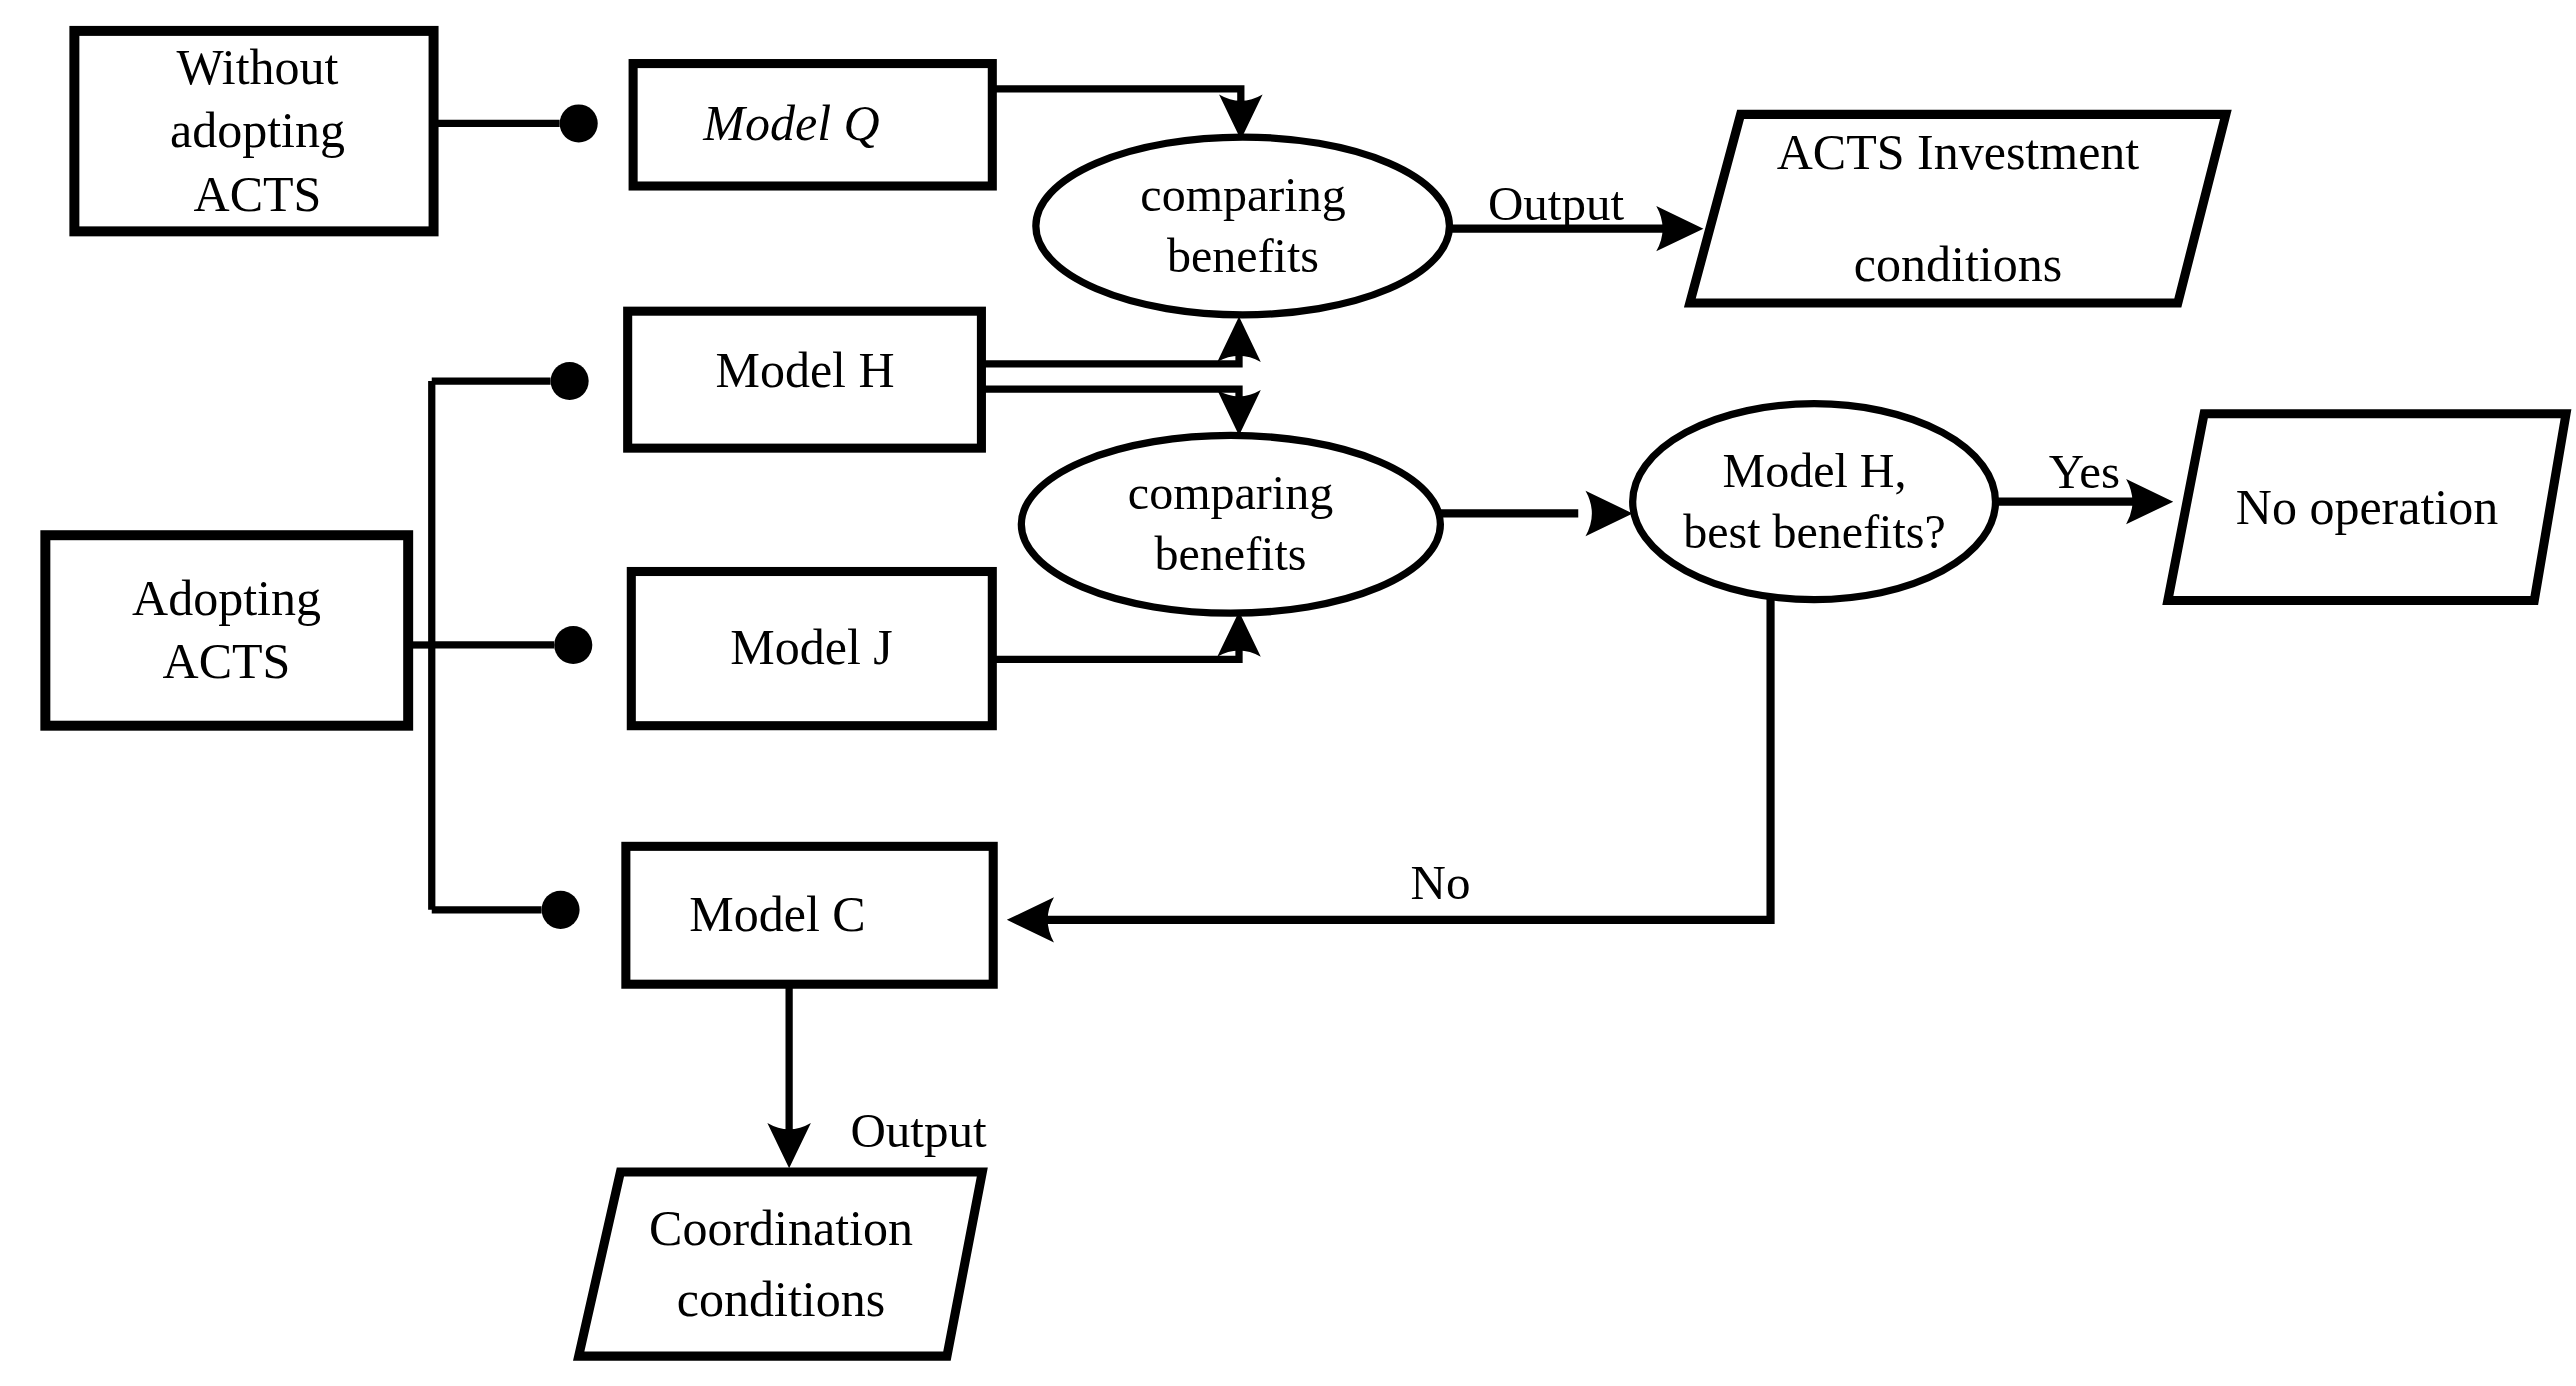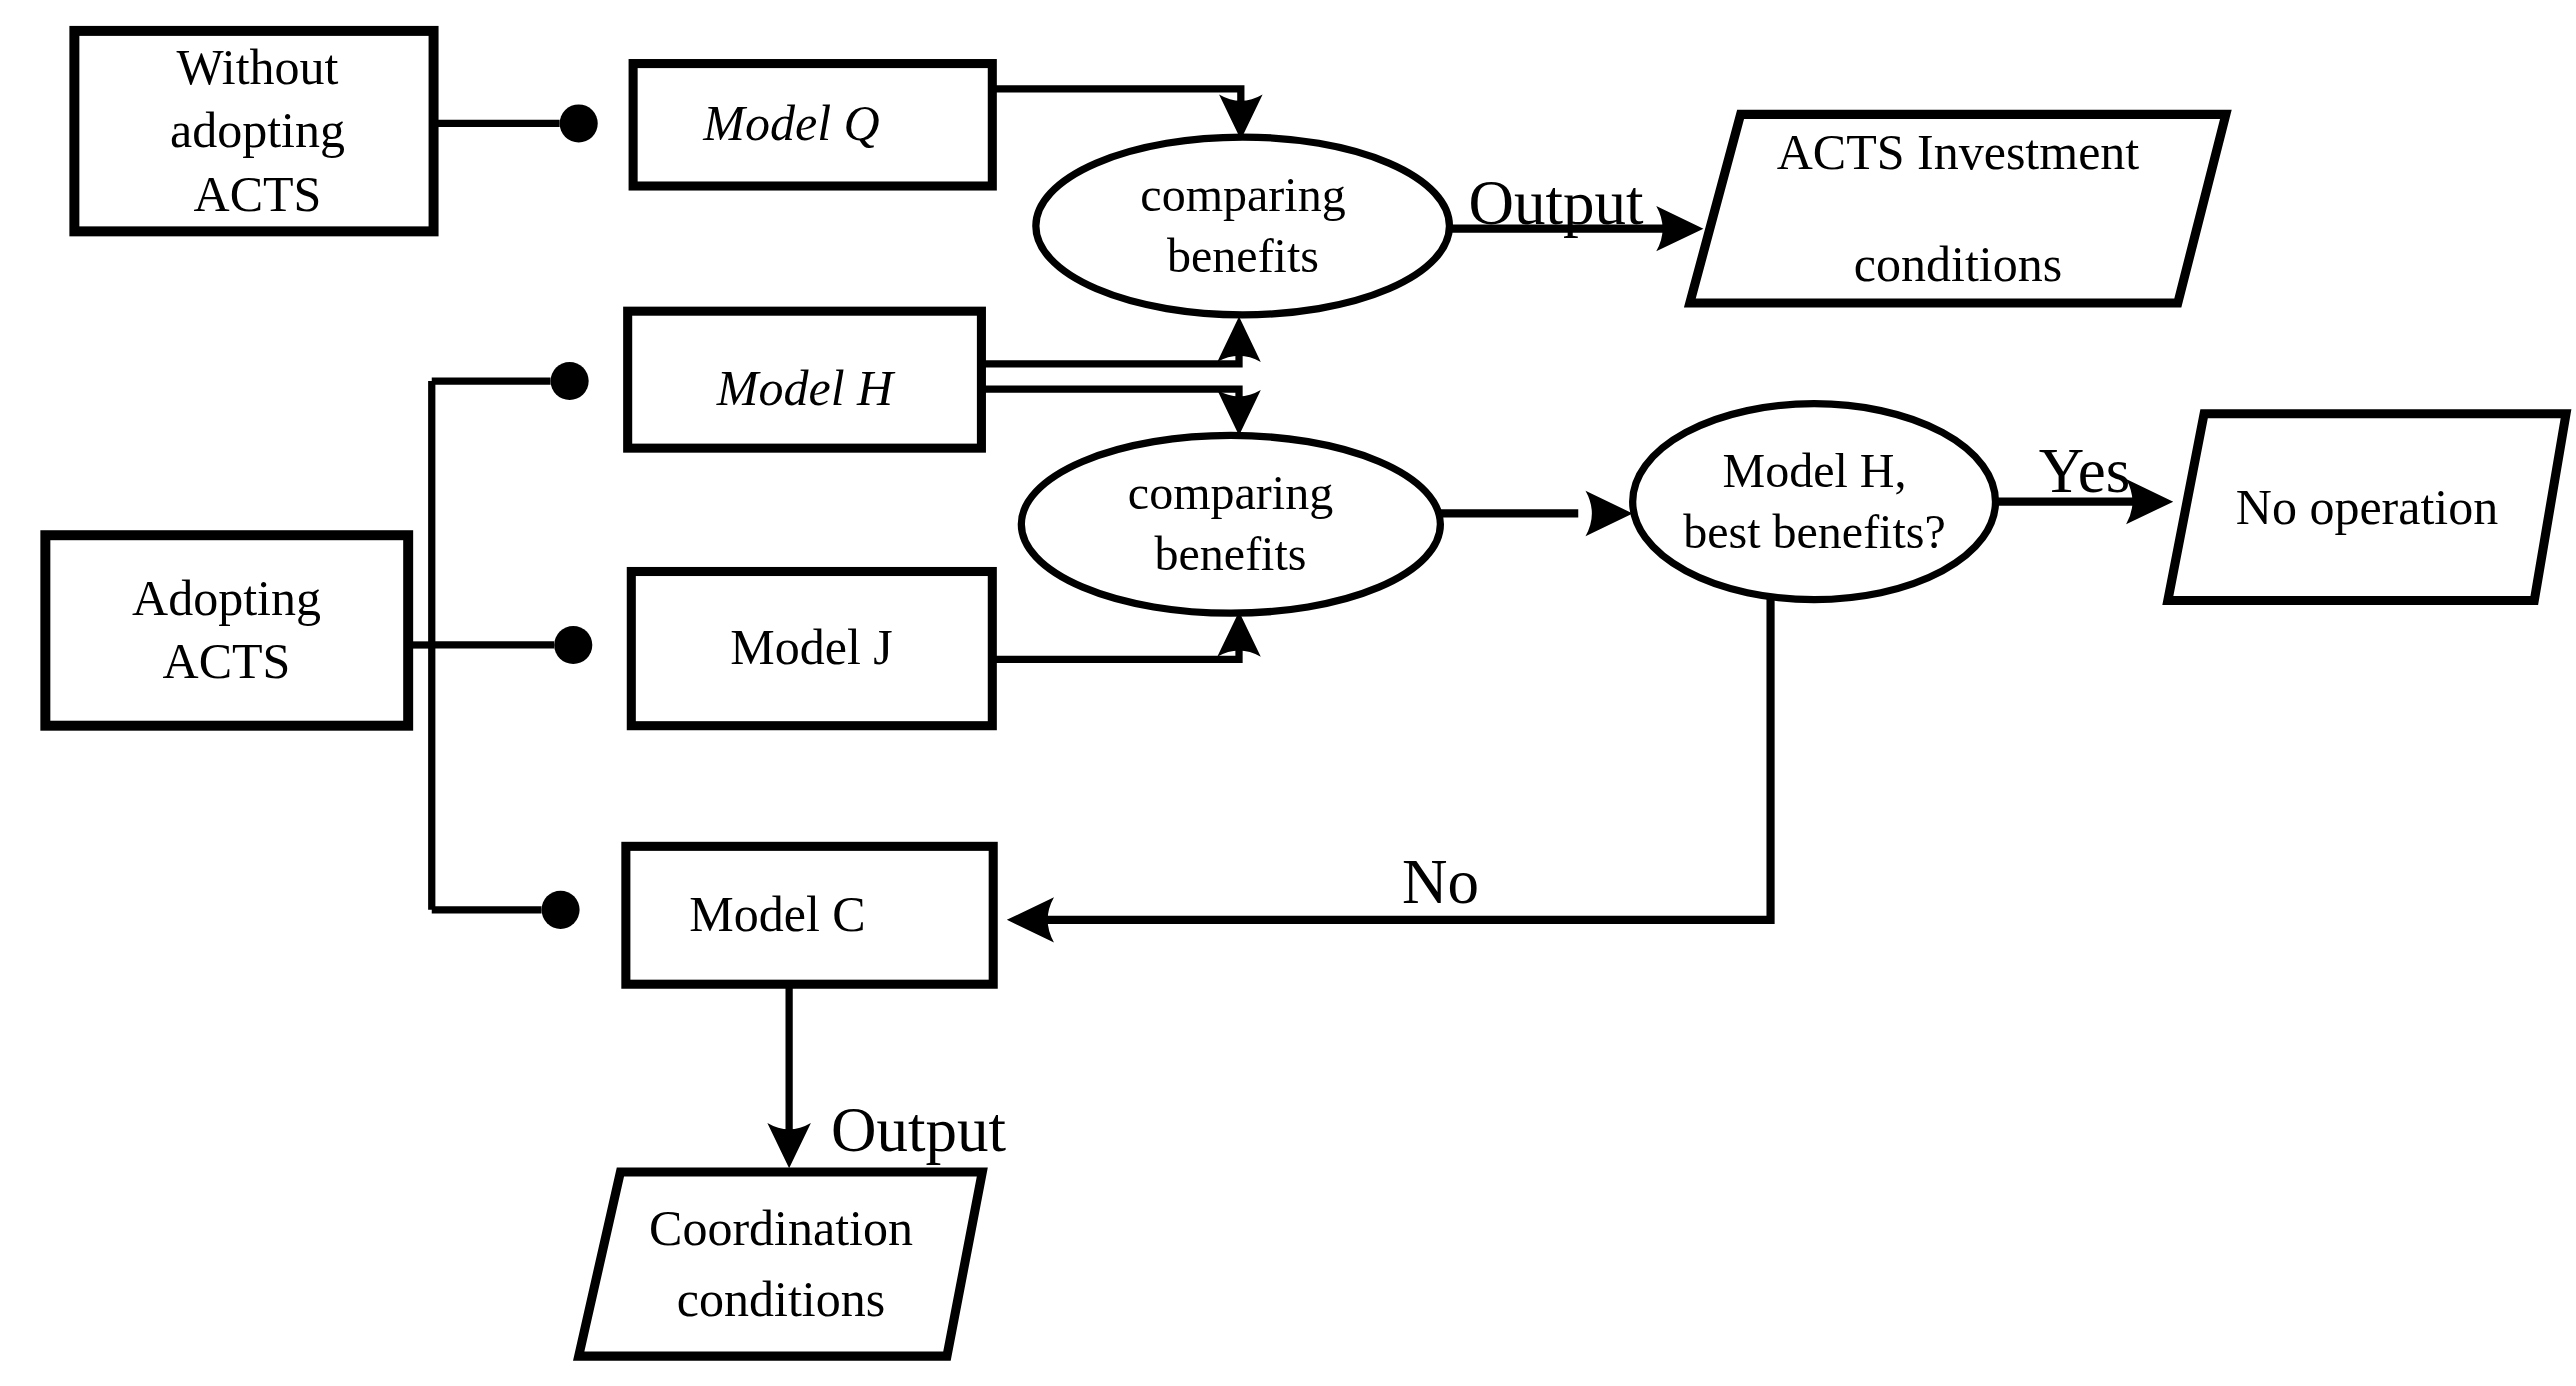--- a/index.html
+++ b/index.html
@@ -17,21 +17,21 @@
     display:flex;flex-direction:column;
     justify-content:center;align-items:center;
     text-align:center;
     font-size:50px;line-height:1.27;
     white-space:nowrap;
   }
   .edge-label{
     position:absolute;
     display:flex;justify-content:center;align-items:center;
     text-align:left;
-    font-size:63px;line-height:1;
+    font-size:49px;line-height:1;
     white-space:nowrap;
   }
 </style>
 </head>
 <body>
 
 <div id="canvas">
 
   <svg id="wires" viewBox="0 0 2840 1529" xmlns="http://www.w3.org/2000/svg">
 
@@ -93,21 +93,21 @@
   <div class="node" style="left:78px;top:31px;width:359px;height:200px;">
     <span>Without</span>
     <span>adopting</span>
     <span>ACTS</span>
   </div>
 
   <div class="node" style="left:612px;top:63px;width:359px;height:122px;font-style:italic;">
     <span>Model Q</span>
   </div>
 
-  <div class="node" style="left:628px;top:320px;width:354px;height:137px;font-style:italic;">
+  <div class="node" style="left:628px;top:302px;width:354px;height:137px;">
     <span>Model H</span>
   </div>
 
   <div class="node" style="left:45px;top:535px;width:363px;height:190px;">
     <span>Adopting</span>
     <span>ACTS</span>
   </div>
 
   <div class="node" style="left:631px;top:571px;width:361px;height:154px;">
     <span>Model J</span>

